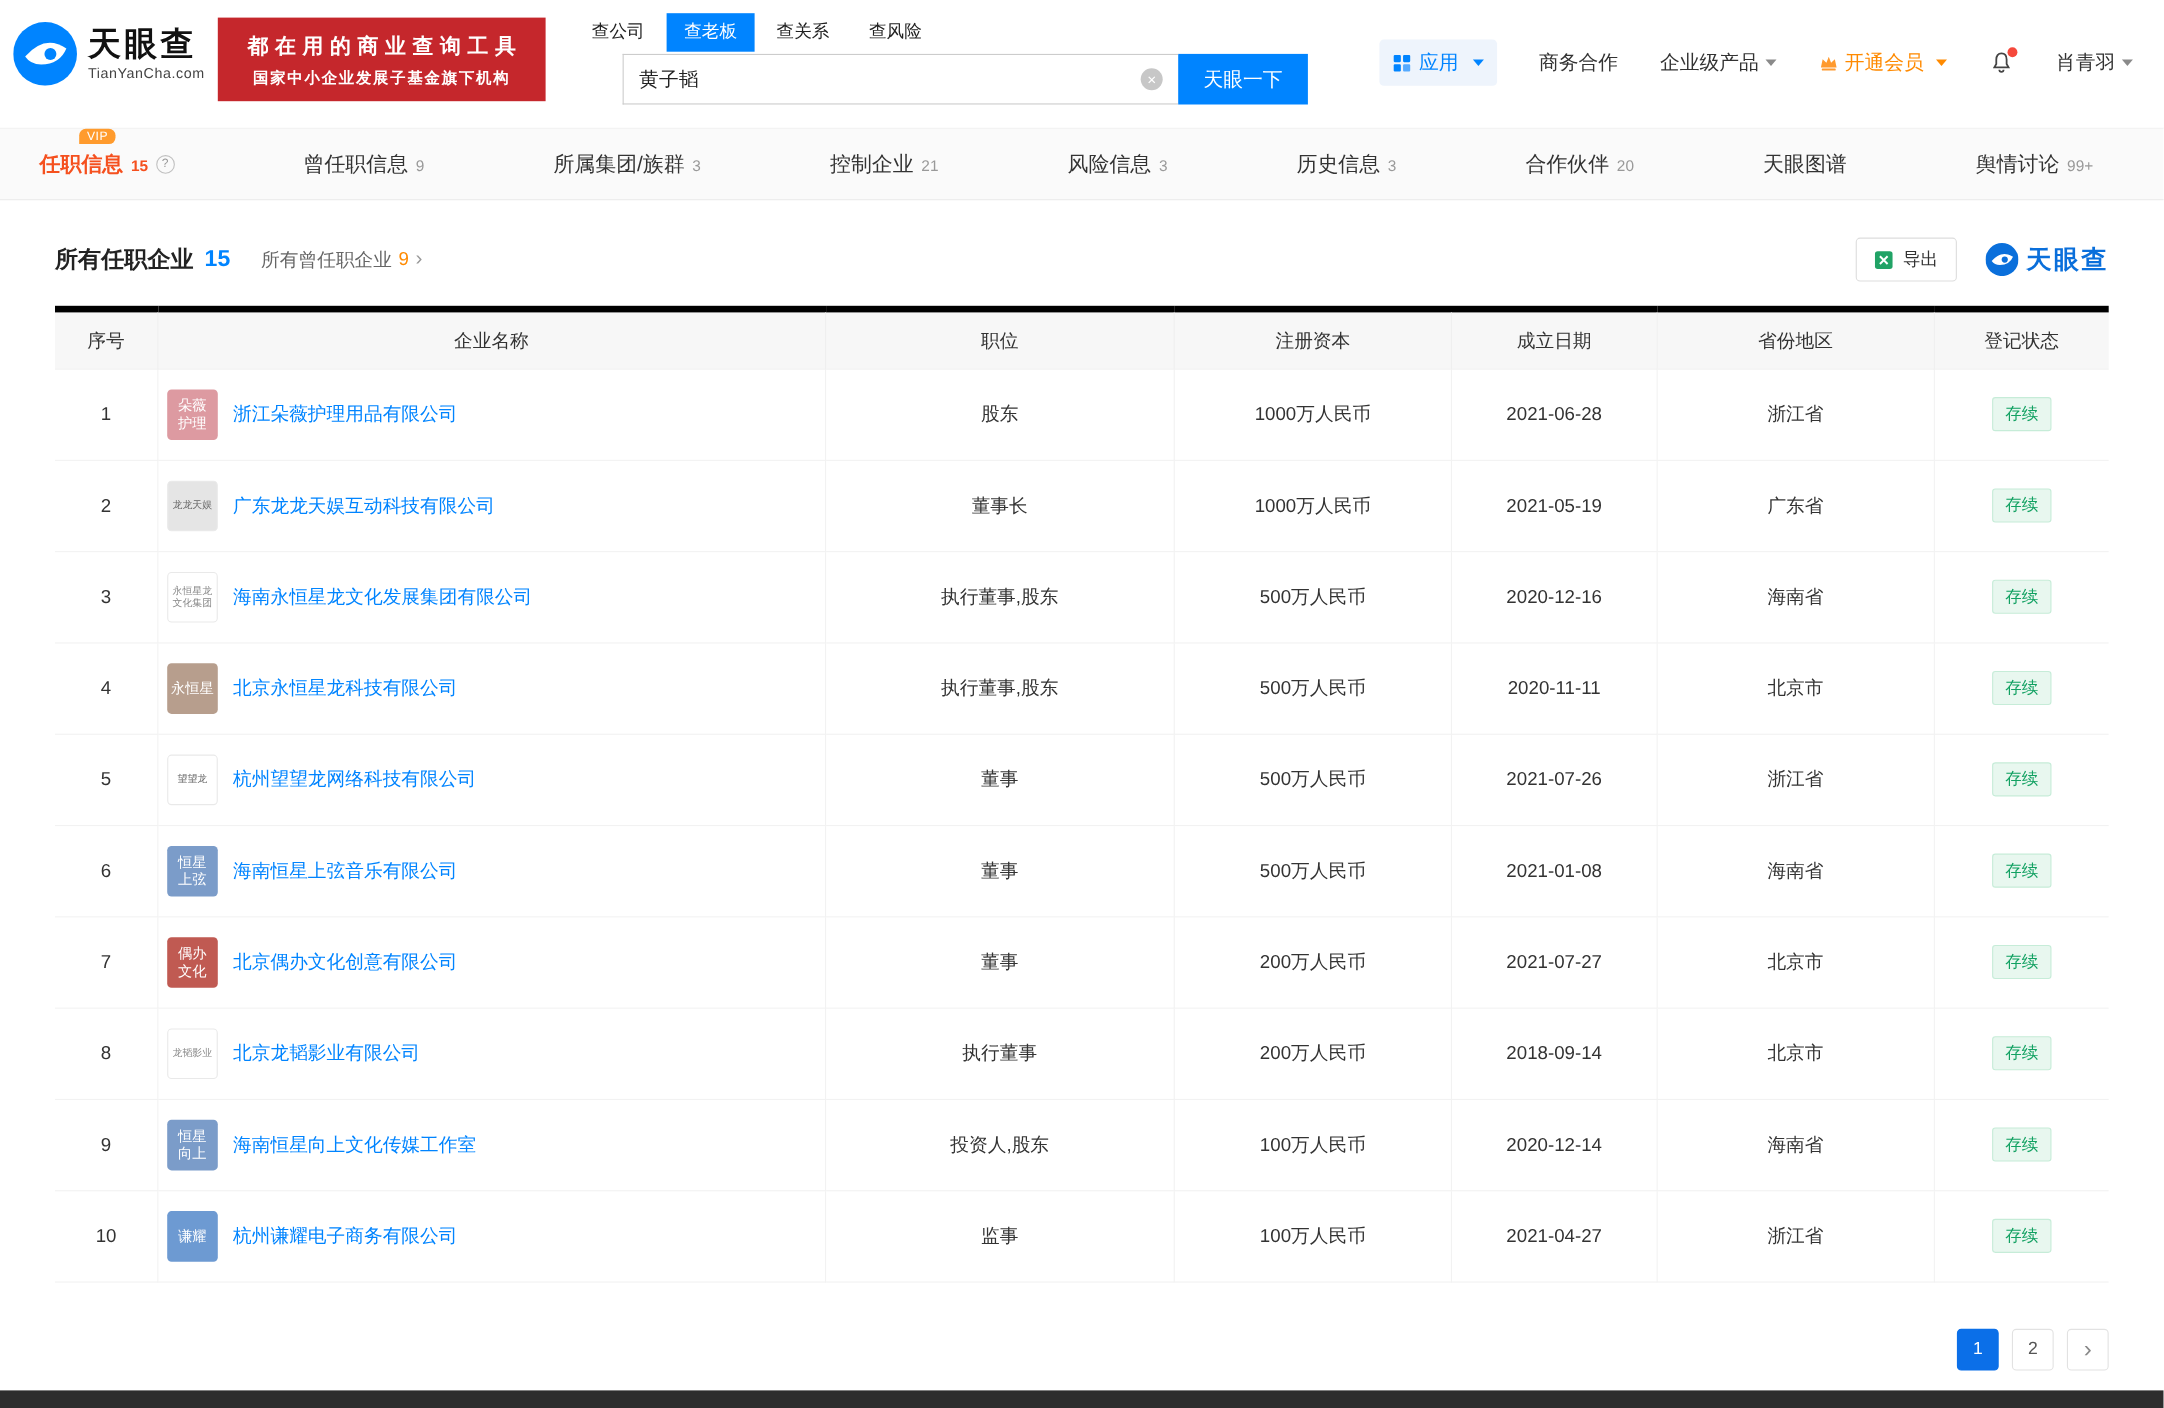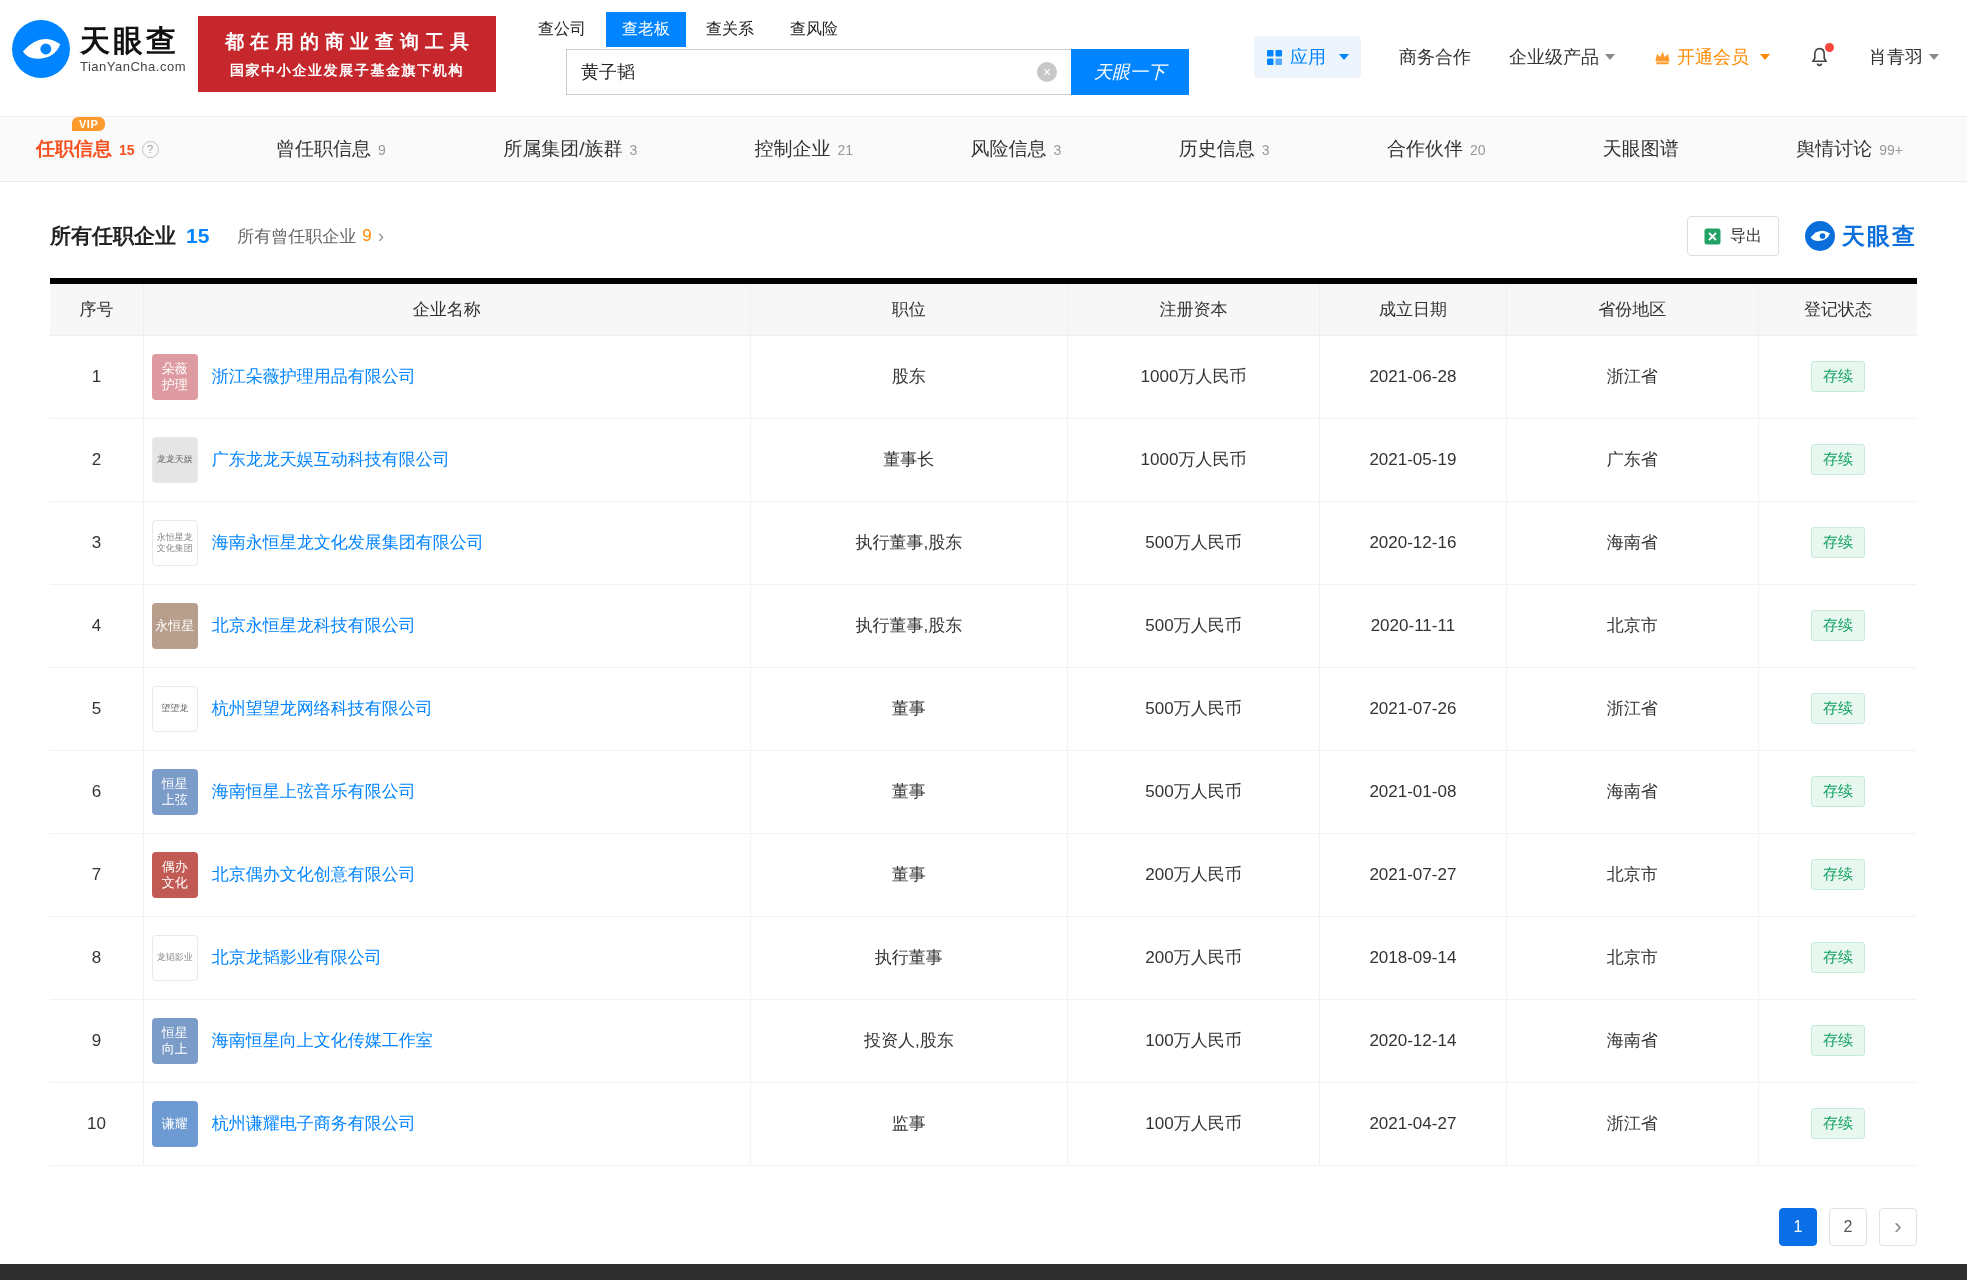--- a/index.html
+++ b/index.html
@@ -19,39 +19,39 @@
   .banner .b2{font-size:14px;letter-spacing:1.6px;}
 
   .search-block{margin-left:26px;display:flex;flex-direction:column;margin-top:2px;}
   .search-tabs{display:flex;gap:4px;margin-bottom:2px;}
   .stab{padding:7px 16px;font-size:16px;color:#222;cursor:pointer;}
   .stab.active{background:#0084ff;color:#fff;}
   .search-row{display:flex;padding-left:44px;}
   .input-wrap{position:relative;}
   .search-input{width:505px;height:46px;border:1px solid #ccc;border-right:none;padding:0 44px 0 14px;font-size:18px;color:#222;outline:none;}
   .clear-icon{position:absolute;right:14px;top:50%;transform:translateY(-50%);width:20px;height:20px;background:#c7c7c7;color:#fff;border-radius:50%;display:flex;align-items:center;justify-content:center;font-size:14px;cursor:pointer;}
-  .search-btn{width:118px;height:46px;background:#0084ff;color:#fff;font-size:18px;border:none;cursor:pointer;font-style:italic;}
+  .search-btn{width:118px;height:46px;background:#0084ff;color:#fff;font-size:18px;border:none;cursor:pointer;}
 
   .header-menu{position:absolute;right:28px;top:36px;display:flex;align-items:center;gap:38px;font-size:18px;color:#333;}
   .apps-pill{background:#eef4fc;color:#0084ff;padding:9px 12px;border-radius:4px;display:inline-flex;align-items:center;gap:7px;font-size:18px;cursor:pointer;}
   .menu-item{display:inline-flex;align-items:center;cursor:pointer;}
   .menu-item.vip{color:#ff8a00;gap:5px;}
   .caret{width:0;height:0;border-left:5px solid transparent;border-right:5px solid transparent;border-top:6px solid #8a8a8a;display:inline-block;margin-left:6px;}
   .caret.blue{border-top-color:#0084ff;}
   .caret.orange{border-top-color:#ff8a00;}
   .bell{position:relative;display:inline-flex;cursor:pointer;}
   .bell .dot{position:absolute;top:-2px;right:-3px;width:9px;height:9px;background:#f5483b;border-radius:50%;}
 
   
   .navbar{height:66px;background:#fafafa;border-top:1px solid #f0f0f0;border-bottom:1px solid #ebebeb;display:flex;align-items:center;justify-content:space-between;padding:0 64px 0 36px;}
   .ntab{position:relative;font-size:19px;color:#333;display:inline-flex;align-items:baseline;gap:7px;cursor:pointer;}
   .ntab.active{color:#f5501e;font-weight:bold;}
   .ntab .count{font-size:14px;color:#999;}
   .ntab.active .count{color:#f5501e;}
-  .vip-badge{position:absolute;top:-19px;left:36px;background:#ff9b2d;color:#fff;font-size:11px;font-weight:bold;padding:1px 7px;border-radius:6px 6px 6px 0;letter-spacing:.5px;}
+  .vip-badge{position:absolute;top:-19px;left:36px;background:#ff9b2d;color:#fff;font-size:11px;font-weight:normal;padding:1px 7px;border-radius:6px 6px 6px 0;letter-spacing:.5px;}
   .help{width:17px;height:17px;border:1px solid #c0c0c0;border-radius:50%;font-size:11px;color:#999;display:inline-flex;align-items:center;justify-content:center;align-self:center;font-weight:normal;}
 
   
   .content{padding:0 50px;}
   .title-row{margin-top:34px;display:flex;align-items:center;}
   .title{font-size:21px;font-weight:bold;color:#222;}
   .title-count{font-size:21px;font-weight:bold;color:#0084ff;margin-left:10px;}
   .subtitle-group{margin-left:28px;font-size:17px;color:#666;display:inline-flex;align-items:center;gap:6px;cursor:pointer;}
   .sub-count{color:#ff8a00;}
   .chev{color:#999;font-size:19px;}

